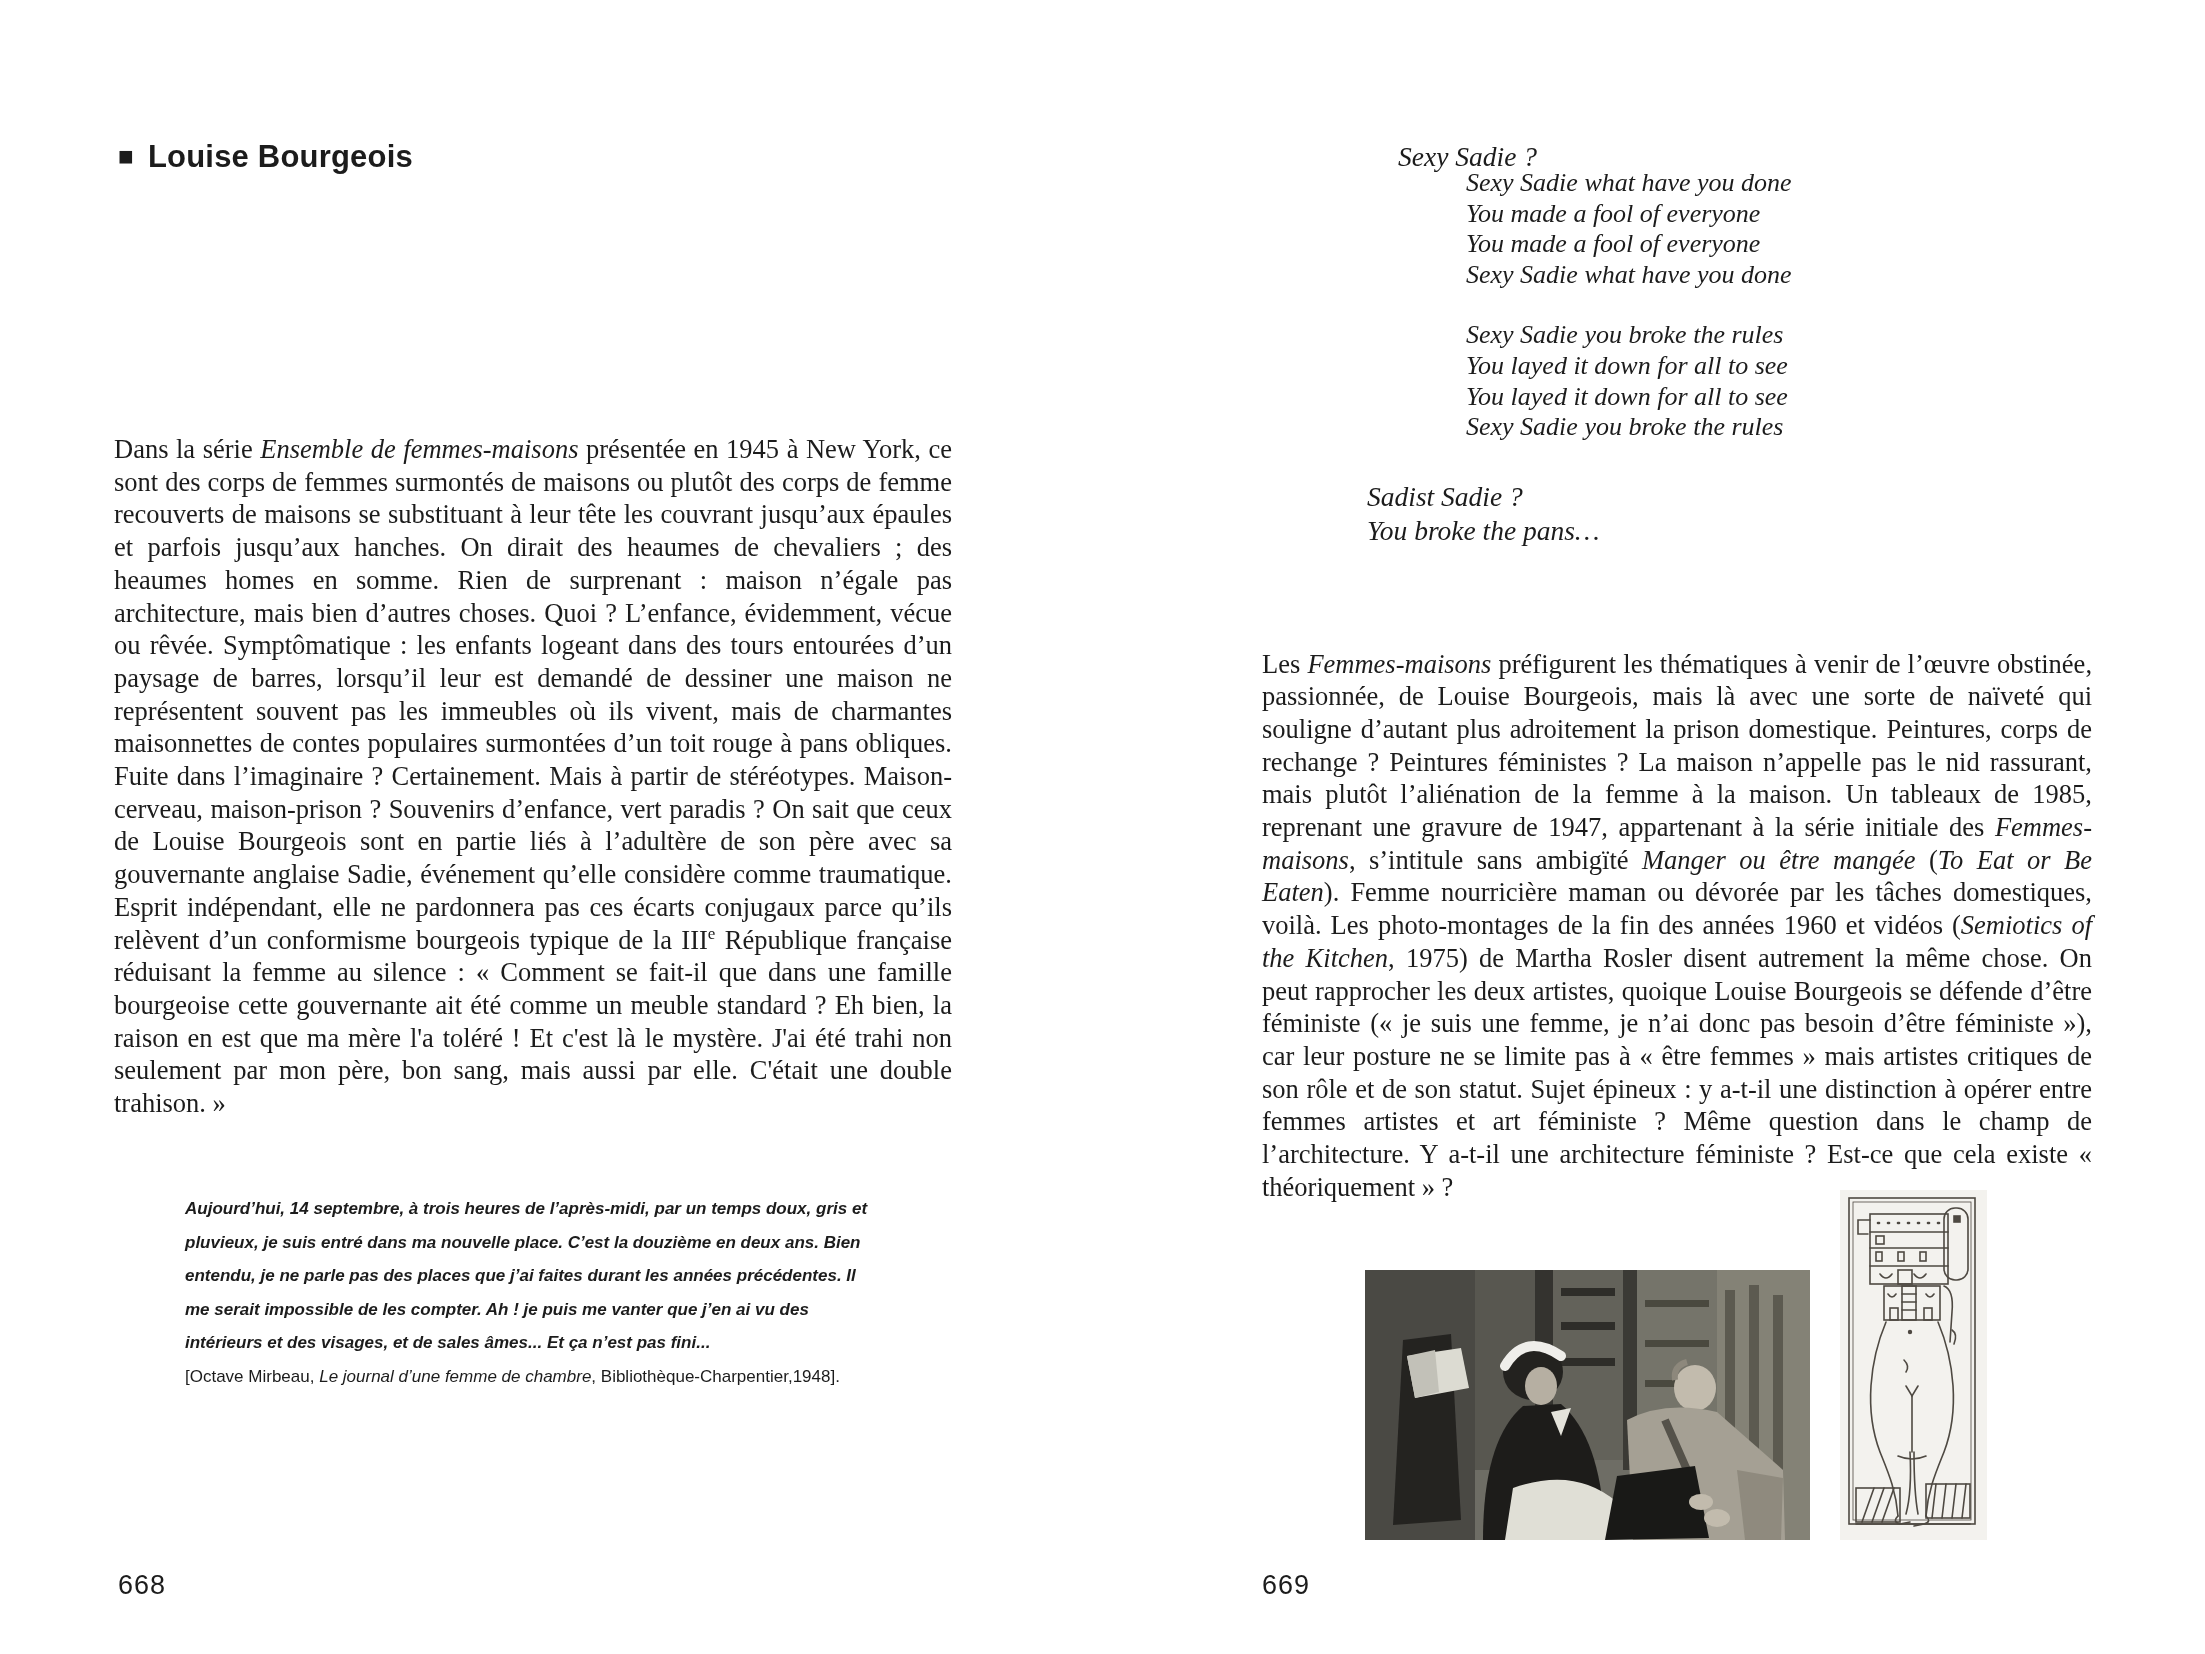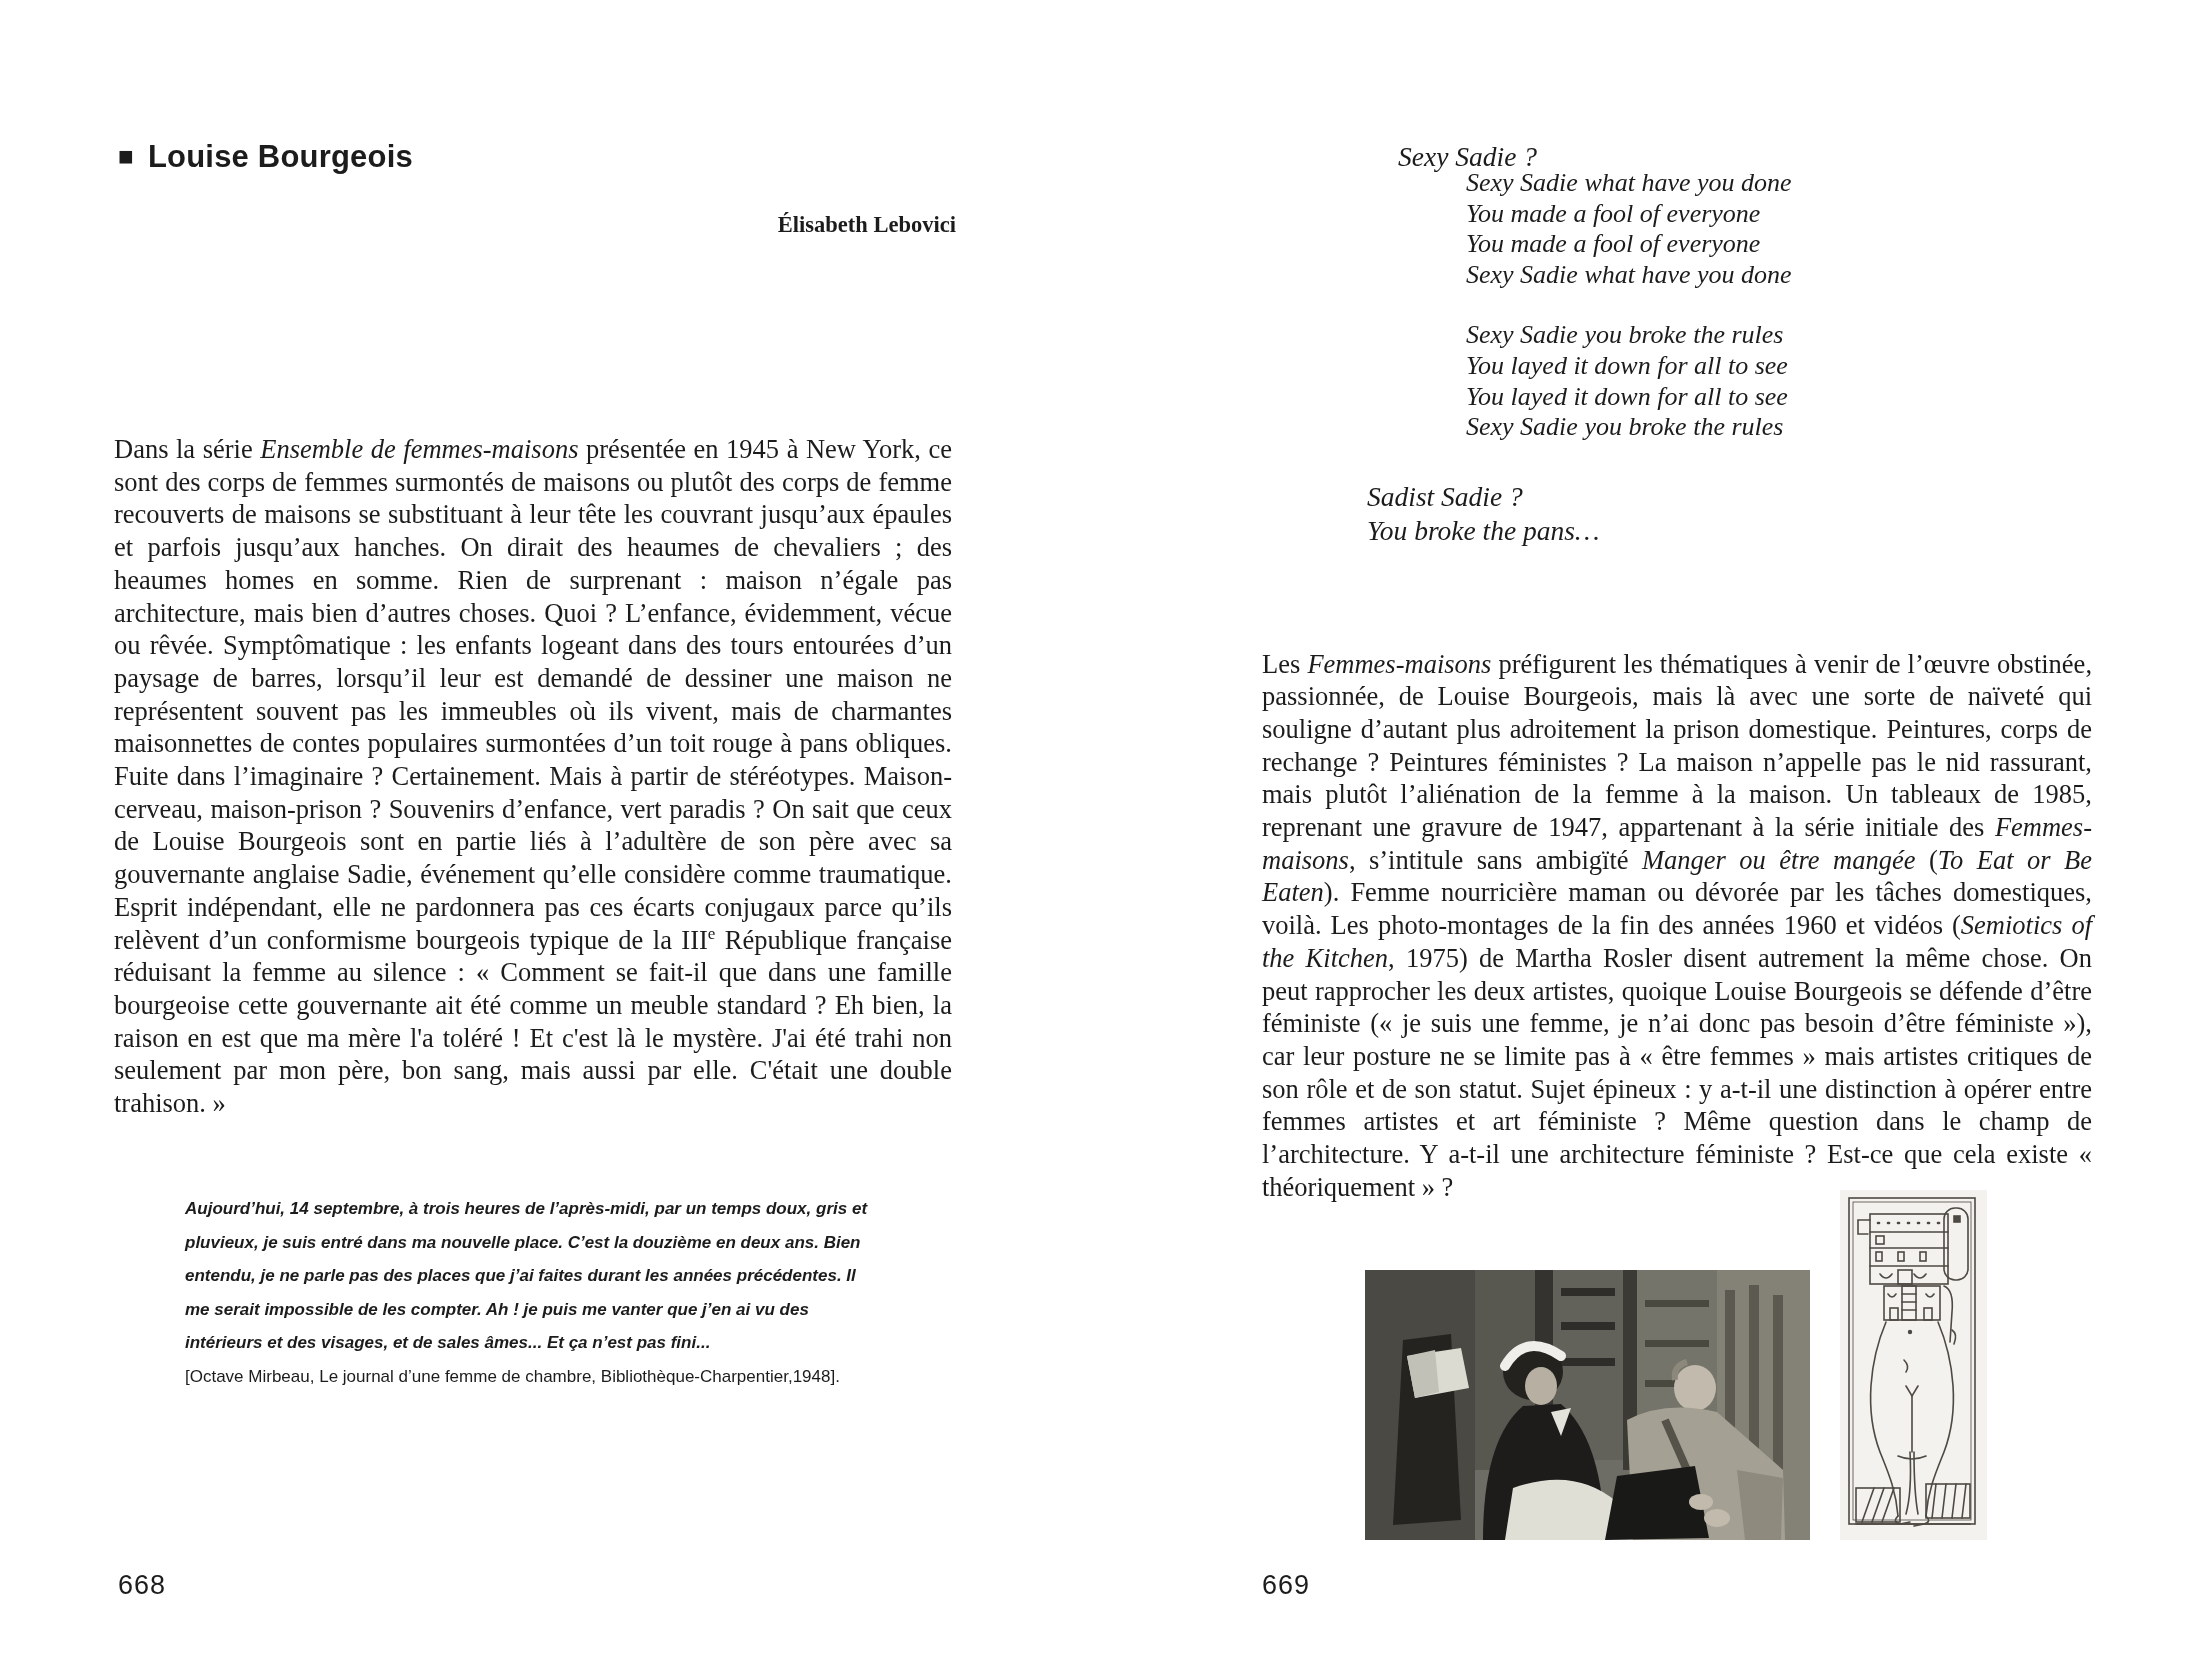--- a/index.html
+++ b/index.html
@@ -18,21 +18,21 @@
 
   .bodypara{font-size:26.5px;line-height:32.7px;text-align:justify;text-justify:inter-word;}
   .bodypara .it{font-style:italic;}
   .bodypara sup{font-size:17px;line-height:0;}
   .para-left{left:114px;top:393px;width:838px;margin-top:40px;}
   .para-right{left:1262px;top:621px;width:830px;}
 
   .mirbeau{left:185px;top:1192px;width:700px;font-family:"Liberation Sans",sans-serif;
       font-size:17px;line-height:33.5px;}
   .mirbeau .lead{font-weight:bold;font-style:italic;}
-  .mirbeau .cite-title{}
+  .mirbeau .cite-title{font-style:italic;}
 
   .pagenum{font-family:"Liberation Sans",sans-serif;font-size:27px;letter-spacing:1px;}
   .pagenum.left{left:118px;top:1570px;width:838px;}
   .pagenum.right{left:1262px;top:1570px;width:830px;}
 
   
   .song-head{left:1367px;top:112px;font-size:27.5px;font-style:italic;line-height:34px;margin-left:31px;}
   .lyrics{left:1466px;top:168px;font-size:26px;font-style:italic;line-height:30.6px;}
   .lyrics .stanza-gap{height:30px;}
   .sadist{left:1367px;top:480px;font-size:27.5px;font-style:italic;line-height:34px;}
@@ -48,21 +48,20 @@
 <div class="spread">
 
   <section>
 
     <h1 class="abs chapter-heading">
       <span class="sq">■</span>
       <span>Louise Bourgeois</span>
     </h1>
 
     <div class="abs epigraph">
-      <p class="attribution" style="margin:0">Élisabeth Lebovici</p>
     </div>
 
     <p class="abs bodypara para-left"><span>Dans la série </span><span class="it">Ensemble de femmes-maisons</span><span>  présentée en 1945 à New York, ce sont des corps de femmes surmontés de maisons ou plutôt des corps de femme recouverts de maisons se substituant à leur tête les couvrant jusqu’aux épaules et parfois jusqu’aux hanches. On dirait des heaumes de chevaliers ; des heaumes homes en somme. Rien de surprenant : maison n’égale pas architecture, mais bien d’autres choses. Quoi ? L’enfance, évidemment, vécue ou rêvée. Symptômatique : les enfants logeant dans des tours entourées d’un paysage de barres, lorsqu’il leur est demandé de dessiner une maison ne représentent souvent pas les immeubles où ils vivent, mais de charmantes maisonnettes de contes populaires surmontées d’un toit rouge à pans obliques. Fuite dans l’imaginaire ? Certainement. Mais à partir de stéréotypes. Maison-cerveau, maison-prison ? Souvenirs d’enfance, vert paradis ? On sait que ceux de Louise Bourgeois sont en partie liés à l’adultère de son père avec sa gouvernante anglaise Sadie, événement qu’elle considère comme traumatique. Esprit indépendant, elle ne pardonnera pas ces écarts conjugaux parce qu’ils relèvent d’un conformisme bourgeois typique de la III</span><sup>e</sup><span> République française réduisant la femme au silence : « Comment se fait-il que dans une famille bourgeoise cette gouvernante ait été comme un meuble standard ? Eh bien, la raison en est que ma mère l'a toléré ! Et c'est là le mystère. J'ai été trahi non seulement par mon père, bon sang, mais aussi par elle. C'était une double trahison. »</span></p>
 
     <div class="abs mirbeau">
       <p class="lead" style="margin:0">Aujourd’hui, 14 septembre, à trois heures de l’après-midi, par un temps doux, gris et pluvieux, je suis entré dans ma nouvelle place. C’est la douzième en deux ans. Bien entendu, je ne parle pas des places que j’ai faites durant les années précédentes. Il me serait impossible de les compter. Ah ! je puis me vanter que j’en ai vu des intérieurs et des visages, et de sales âmes... Et ça n’est pas fini...</p>
       <p style="margin:0"><span>[Octave Mirbeau, </span><span class="cite-title">Le journal d’une femme de chambre</span><span>, Bibliothèque-Charpentier,1948].</span></p>
     </div>
 
     <div class="abs pagenum left">668</div>

